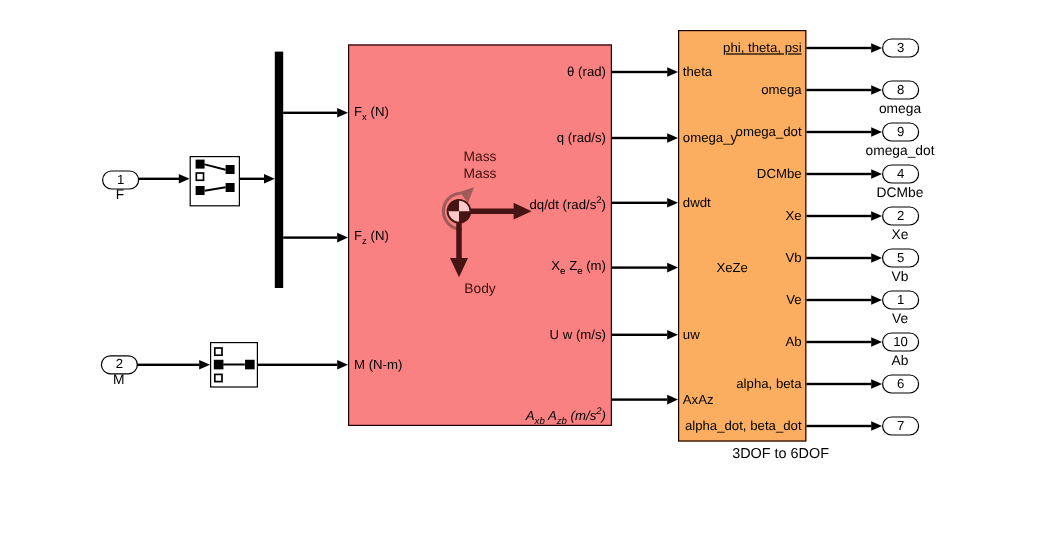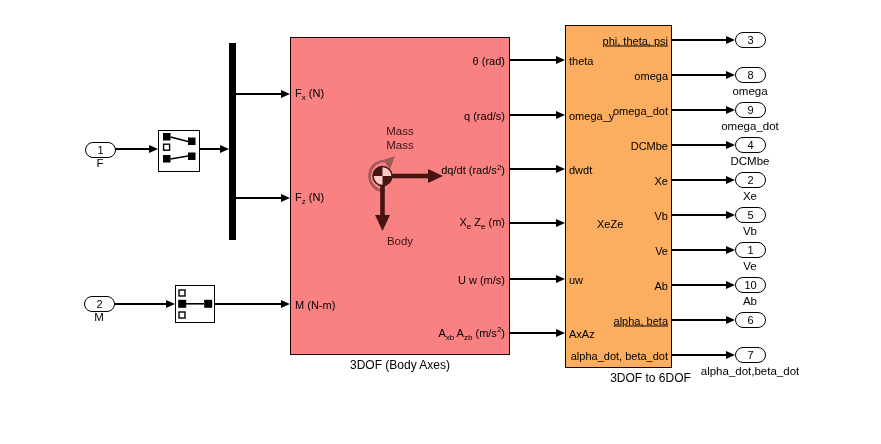--- a/index.html
+++ b/index.html
@@ -77,39 +77,38 @@
 
     <div class="plabel" style="left:4px;top:57px;">F<sub>x</sub> (N)</div>
     <div class="plabel" style="left:4px;top:161px;text-align:center;">F<sub>z</sub> (N)</div>
     <div class="plabel" style="left:4px;top:267px;">M (N-m)</div>
 
     <div class="plabel r" style="right:4px;top:23px;">θ (rad)</div>
     <div class="plabel r" style="right:4px;top:78px;">q (rad/s)</div>
     <div class="plabel r" style="right:4px;top:132px;">dq/dt (rad/s<sup>2</sup>)</div>
     <div class="plabel r" style="right:4px;top:186px;">X<sub>e</sub> Z<sub>e</sub> (m)</div>
     <div class="plabel r" style="right:4px;top:242px;">U w (m/s)</div>
-    <div class="plabel r" style="right:4px;top:296px;">A<sub>xb</sub> A<sub>zb</sub> (m/s<sup>2</sup>)</div>
+    <div class="plabel r" style="right:4px;top:309px;font-style:italic;">A<sub>xb</sub> A<sub>zb</sub> (m/s<sup>2</sup>)</div>
   </div>
 
   <div class="iconlabel" style="left:368px;top:125px;">Mass</div>
   <div class="iconlabel" style="left:368px;top:139px;text-align:center;">Mass</div>
   <div class="iconlabel" style="left:368px;top:235px;">Body</div>
   <svg style="position:absolute;left:350px;top:115px;" width="120" height="135" viewBox="0 0 120 135">
     <path d="M 35 76 A 15 15 0 1 1 34 46" fill="none" stroke="#a05a5a" stroke-width="2.6"></path>
     <polygon points="45,41 33,45 40,54" fill="#a05a5a"></polygon>
     <circle cx="32.5" cy="61" r="9.5" fill="#fcc9c9" stroke="#471414" stroke-width="1.5"></circle>
     <path d="M 32.5 61 L 32.5 51.5 A 9.5 9.5 0 0 0 23 61 Z" fill="#471414"></path>
     <path d="M 32.5 61 L 32.5 70.5 A 9.5 9.5 0 0 0 42 61 Z" fill="#471414"></path>
     <line x1="42" y1="61" x2="79" y2="61" stroke="#471414" stroke-width="4.6"></line>
     <polygon points="93,61 78,54 78,68" fill="#471414"></polygon>
     <line x1="32.5" y1="70.5" x2="32.5" y2="101" stroke="#471414" stroke-width="4.6"></line>
     <polygon points="32.5,116 25,100 40,100" fill="#471414"></polygon>
   </svg>
 
-  <div class="blocktitle" style="left:290px;width:220px;top:358px;">3DOF (Body Axes)</div>
 
   <div class="ln" style="left:510px;top:59.2px;width:46px;"></div>
   <div class="ah" style="left:556px;top:55.5px;"></div>
   <div class="ln" style="left:510px;top:114.2px;width:46px;"></div>
   <div class="ah" style="left:556px;top:110.5px;"></div>
   <div class="ln" style="left:510px;top:168.2px;width:46px;"></div>
   <div class="ah" style="left:556px;top:164.5px;"></div>
   <div class="ln" style="left:510px;top:222.2px;width:46px;"></div>
   <div class="ah" style="left:556px;top:218.5px;"></div>
   <div class="ln" style="left:510px;top:278.2px;width:46px;"></div>
@@ -127,21 +126,21 @@
     <div class="plabel" style="left:3px;top:308px;">AxAz</div>
 
     <div class="plabel r" style="right:3px;top:15px;text-decoration:underline;">phi, theta, psi</div>
     <div class="plabel r" style="right:3px;top:50px;">omega</div>
     <div class="plabel r" style="right:3px;top:85px;">omega_dot</div>
     <div class="plabel r" style="right:3px;top:120px;">DCMbe</div>
     <div class="plabel r" style="right:3px;top:155px;">Xe</div>
     <div class="plabel r" style="right:3px;top:190px;">Vb</div>
     <div class="plabel r" style="right:3px;top:225px;">Ve</div>
     <div class="plabel r" style="right:3px;top:260px;">Ab</div>
-    <div class="plabel r" style="right:3px;top:295px;text-decoration:underline;">alpha, beta</div>
+    <div class="plabel r" style="right:3px;top:295px;">alpha, beta</div>
     <div class="plabel r" style="right:3px;top:330px;">alpha_dot, beta_dot</div>
   </div>
   <div class="blocktitle" style="left:597px;width:107px;top:371px;">3DOF to 6DOF</div>
 
   <div class="ln" style="left:672px;top:39.2px;width:54px;"></div>
   <div class="ah" style="left:726px;top:35.5px;"></div>
   <div class="port" style="left:735px;top:32px;">
     <span>3</span>
   </div>
 
@@ -198,15 +197,14 @@
   <div class="ah" style="left:726px;top:315.5px;"></div>
   <div class="port" style="left:735px;top:312px;">
     <span>6</span>
   </div>
 
   <div class="ln" style="left:672px;top:354.2px;width:54px;"></div>
   <div class="ah" style="left:726px;top:350.5px;"></div>
   <div class="port" style="left:735px;top:347px;">
     <span>7</span>
   </div>
-  <div class="xlabel" style="left:680px;top:365px;">alpha_dot,beta_dot</div>
 
 </div>
 
 </body></html>

